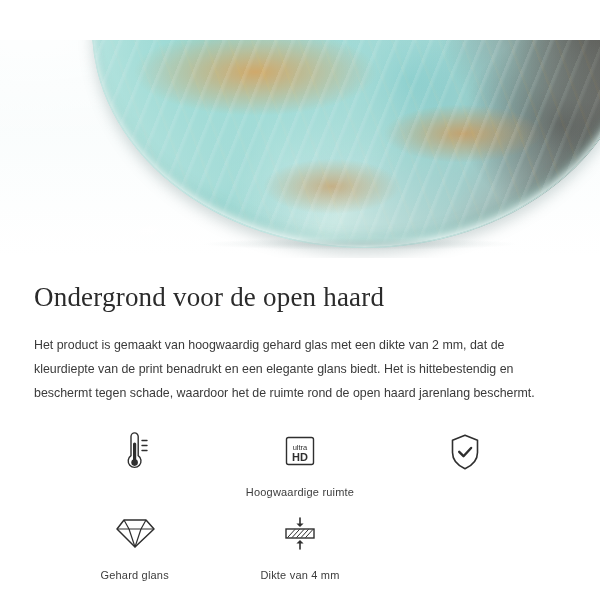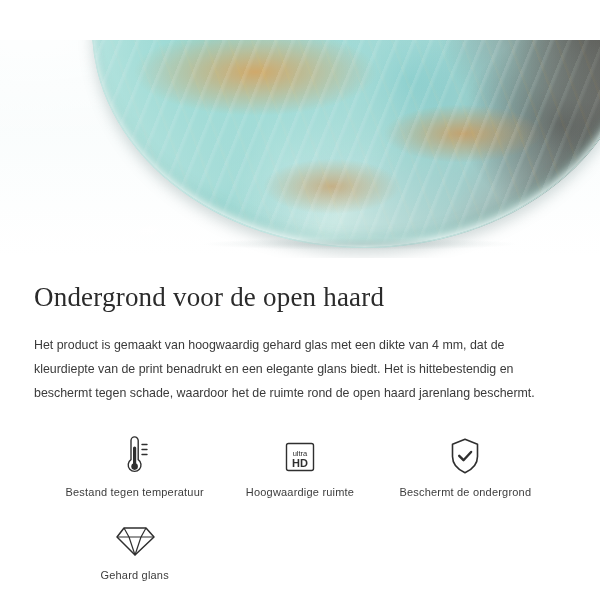--- a/index.html
+++ b/index.html
@@ -147,21 +147,21 @@
   .feature {
     display: flex;
     flex-direction: column;
     align-items: center;
     justify-content: flex-start;
     text-align: center;
   }
   .feature-icon {
     height: 46px;
     display: flex;
-    align-items: flex-end;
+    align-items: flex-start;
     justify-content: center;
   }
   .feature-label {
     margin-top: 9px;
     font-size: 11px;
     color: #3c3c3c;
     letter-spacing: 0.2px;
   }
   svg { display: block; }
 </style>
@@ -179,64 +179,75 @@
     <div class="disc-glint"></div>
     <div class="disc-shadow"></div>
   </div>
 
   <div class="content">
 
     <h1 class="headline">
       <span>Ondergrond voor de open haard</span>
     </h1>
 
-    <p class="body-copy">Het product is gemaakt van hoogwaardig gehard glas met een dikte van 4 mm, dat de kleurdiepte van de print benadrukt en een elegante glans biedt. Het is hittebestendig en beschermt tegen schade, waardoor het de ruimte rond de open haard jarenlang beschermt.</p>
+    <p class="body-copy">Het product is gemaakt van hoogwaardig gehard glas met een dikte van 2 mm, dat de kleurdiepte van de print benadrukt en een elegante glans biedt. Het is hittebestendig en beschermt tegen schade, waardoor het de ruimte rond de open haard jarenlang beschermt.</p>
 
     <div class="features">
 
       <div class="feature">
         <div class="feature-icon">
           <svg width="34" height="42" viewBox="0 0 34 42" fill="none" stroke="#2f2f2f" stroke-width="1.4" stroke-linecap="round">
             <path d="M13 5.5a3.6 3.6 0 0 1 7.2 0v19.2a6.4 6.4 0 1 1-7.2 0z"></path>
             <path d="M16.6 13v15.5" stroke-width="3.2" stroke="#2f2f2f"></path>
             <circle cx="16.6" cy="31.6" r="3.3" fill="#2f2f2f" stroke="none"></circle>
             <path d="M24 9.5h5M24 14.5h5M24 19.5h5"></path>
           </svg>
         </div>
-        <div class="feature-label">Bestand tegen temperatuur</div>
       </div>
 
       <div class="feature">
         <div class="feature-icon">
           <svg width="40" height="40" viewBox="0 0 40 40">
             <rect x="6.5" y="6.5" width="27" height="27" rx="2" fill="none" stroke="#2f2f2f" stroke-width="1.4"></rect>
             <text x="20" y="18.5" text-anchor="middle" font-family="Liberation Sans, sans-serif" font-size="7.5" fill="#2f2f2f">ultra</text>
             <text x="20" y="29.5" text-anchor="middle" font-family="Liberation Sans, sans-serif" font-size="11" font-weight="bold" fill="#2f2f2f">HD</text>
           </svg>
         </div>
         <div class="feature-label">Hoogwaardige ruimte</div>
       </div>
 
       <div class="feature">
         <div class="feature-icon">
           <svg width="38" height="42" viewBox="0 0 38 42">
             <path d="M19 4.2 6.5 9.2v12.4c0 7.6 5.3 13 12.5 16.2 7.2-3.2 12.5-8.6 12.5-16.2V9.2z" fill="none" stroke="#2f2f2f" stroke-width="1.6" stroke-linejoin="round"></path>
             <path d="M13.2 20.8l4.3 4.4 7.6-8.2" fill="none" stroke="#2f2f2f" stroke-width="2.4" stroke-linecap="round" stroke-linejoin="round"></path>
           </svg>
         </div>
-        <div class="feature-label">Beschermt de ondergrond</div>
       </div>
 
       <div class="feature">
         <div class="feature-icon">
           <svg width="42" height="38" viewBox="0 0 42 38">
             <path d="M10 6h22l8 9-19 18L3 15z" fill="none" stroke="#2f2f2f" stroke-width="1.5" stroke-linejoin="round"></path>
             <path d="M3 15h37M10 6l5 9M32 6l-5 9M15 15l6 18M27 15l-6 18" fill="none" stroke="#2f2f2f" stroke-width="1.2"></path>
           </svg>
         </div>
         <div class="feature-label">Gehard glans</div>
       </div>
 
 
+      <div class="feature">
+        <div class="feature-icon">
+          <svg width="44" height="42" viewBox="0 0 44 42">
+            <path d="M22 4v7" stroke="#2f2f2f" stroke-width="1.6" stroke-linecap="round"></path>
+            <path d="M18.4 9.4 22 13l3.6-3.6z" fill="#2f2f2f"></path>
+            <rect x="8" y="15" width="28" height="9" fill="none" stroke="#2f2f2f" stroke-width="1.4"></rect>
+            <path d="M9.5 23.6 17 15.4M14 23.6 21.5 15.4M18.5 23.6 26 15.4M23 23.6 30.5 15.4M27.5 23.6 35 15.4" stroke="#2f2f2f" stroke-width="1"></path>
+            <path d="M22 35v-7" stroke="#2f2f2f" stroke-width="1.6" stroke-linecap="round"></path>
+            <path d="M18.4 29.6 22 26l3.6 3.6z" fill="#2f2f2f"></path>
+          </svg>
+        </div>
+        <div class="feature-label">Dikte van 4 mm</div>
+      </div>
 
     </div>
   </div>
 </div>
 
 </body></html>

